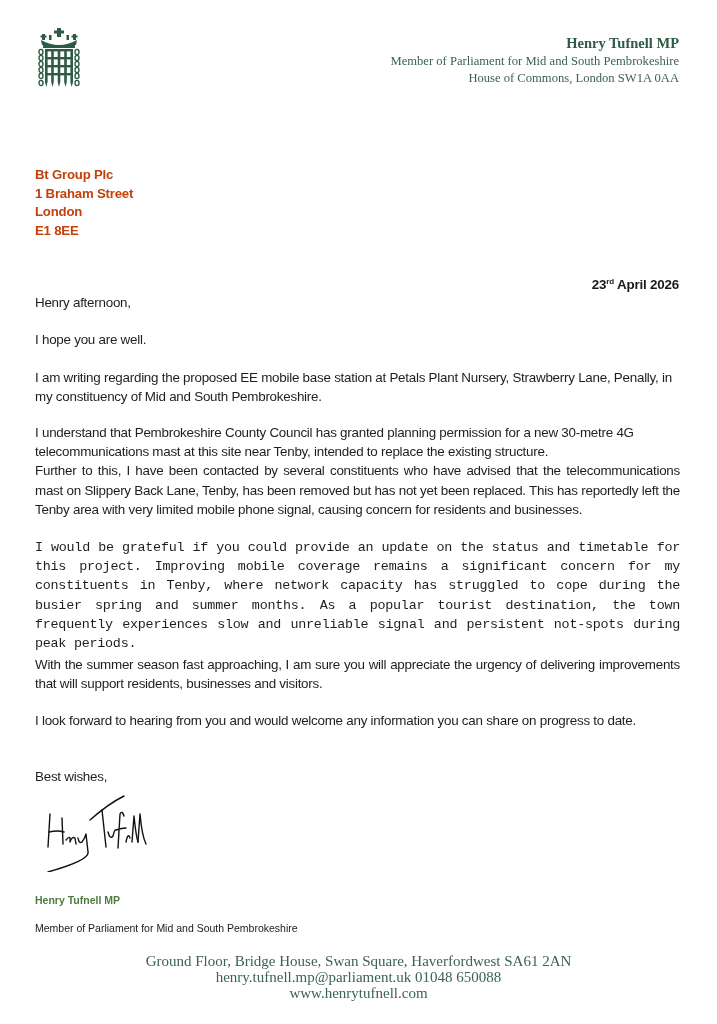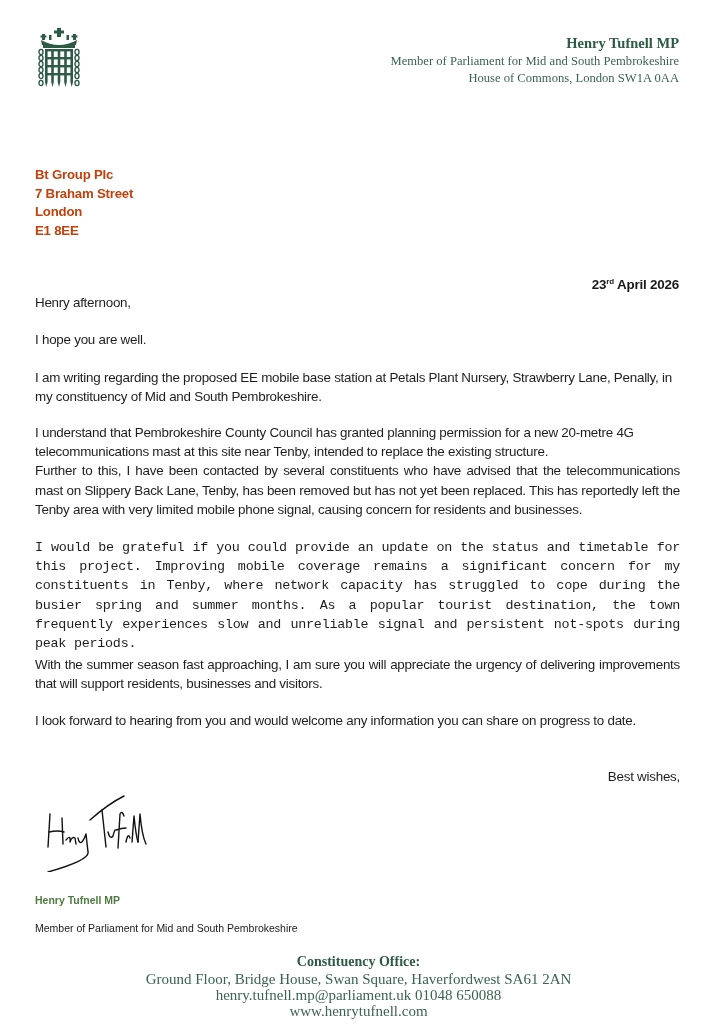--- a/index.html
+++ b/index.html
@@ -13,21 +13,21 @@
   .date sup { font-size: 8px; vertical-align: 5px; }
   .body-text { position: absolute; left: 35px; width: 645px; font-size: 13.4px; line-height: 19.2px; color: #1e1e1e; letter-spacing: -0.25px; }
   .justify { text-align: justify; }
   .p-greeting { top: 293px; }
   .p-hope { top: 330px; }
   .p-1 { top: 368px; }
   .p-2 { top: 423px; }
   .p-3 { top: 538px; font-family: Liberation Mono, monospace; }
   .p-4 { top: 655px; }
   .p-5 { top: 711px; }
-  .p-close { top: 767px; text-align: right; }
+  .p-close { top: 767px; }
   .signature { position: absolute; left: 38px; top: 792px; width: 120px; height: 80px; }
   .sig-name { position: absolute; left: 35px; top: 894px; font-weight: bold; font-size: 10.5px; color: #4d7a3e; }
   .sig-title { position: absolute; left: 35px; top: 922px; font-size: 10.5px; color: #1a1a1a; }
   .footer { position: absolute; left: 0; width: 717px; top: 953px; text-align: center; font-family: "Liberation Serif", serif; color: #3a6350; }
   .footer .heading { font-weight: bold; font-size: 14px; line-height: 18px; color: #2e5b45; }
   .footer .line { font-size: 15px; line-height: 16px; }
 </style>
 </head>
 <body>
 
@@ -76,32 +76,32 @@
 </div>
 
 <div class="letterhead">
   <div class="name">Henry Tufnell MP</div>
   <div class="line">Member of Parliament for Mid and South Pembrokeshire</div>
   <div class="line">House of Commons, London SW1A 0AA</div>
 </div>
 
 <div class="recipient">
   <div>Bt Group Plc</div>
-  <div>7 Braham Street</div>
+  <div>1 Braham Street</div>
   <div>London</div>
   <div>E1 8EE</div>
 </div>
 
 <div class="date"><span>23</span><sup>rd</sup><span> April 2026</span></div>
 
 <div class="body-text p-greeting">Henry afternoon,</div>
 <div class="body-text p-hope">I hope you are well.</div>
 <div class="body-text p-1">I am writing regarding the proposed EE mobile base station at Petals Plant Nursery, Strawberry Lane, Penally, in my constituency of Mid and South Pembrokeshire.</div>
 <div class="body-text p-2">
-  <div>I understand that Pembrokeshire County Council has granted planning permission for a new 20-metre 4G telecommunications mast at this site near Tenby, intended to replace the existing structure.</div>
+  <div>I understand that Pembrokeshire County Council has granted planning permission for a new 30-metre 4G telecommunications mast at this site near Tenby, intended to replace the existing structure.</div>
   <div class="justify">Further to this, I have been contacted by several constituents who have advised that the telecommunications mast on Slippery Back Lane, Tenby, has been removed but has not yet been replaced. This has reportedly left the Tenby area with very limited mobile phone signal, causing concern for residents and businesses.</div>
 </div>
 <div class="body-text justify p-3">I would be grateful if you could provide an update on the status and timetable for this project. Improving mobile coverage remains a significant concern for my constituents in Tenby, where network capacity has struggled to cope during the busier spring and summer months. As a popular tourist destination, the town frequently experiences slow and unreliable signal and persistent not-spots during peak periods.</div>
 <div class="body-text justify p-4">With the summer season fast approaching, I am sure you will appreciate the urgency of delivering improvements that will support residents, businesses and visitors.</div>
 <div class="body-text p-5">I look forward to hearing from you and would welcome any information you can share on progress to date.</div>
 <div class="body-text p-close">Best wishes,</div>
 
 <div class="signature">
   <svg width="120" height="80" viewBox="0 0 120 80" fill="none" stroke="#111" stroke-width="1.4" stroke-linecap="round" stroke-linejoin="round">
     <path d="M12 22 L10 55"></path>
@@ -116,17 +116,16 @@
     <path d="M88 50 Q90 40 92 46"></path>
     <path d="M94 50 L96 24 Q98 44 100 50"></path>
     <path d="M100 50 L102 22 Q104 44 108 52"></path>
   </svg>
 </div>
 
 <div class="sig-name">Henry Tufnell MP</div>
 <div class="sig-title">Member of Parliament for Mid and South Pembrokeshire</div>
 
 <div class="footer">
-  <div class="heading">Constituency Office:</div>
   <div class="line">Ground Floor, Bridge House, Swan Square, Haverfordwest SA61 2AN</div>
   <div class="line">henry.tufnell.mp@parliament.uk 01048 650088</div>
   <div class="line">www.henrytufnell.com</div>
 </div>
 
 </body></html>

